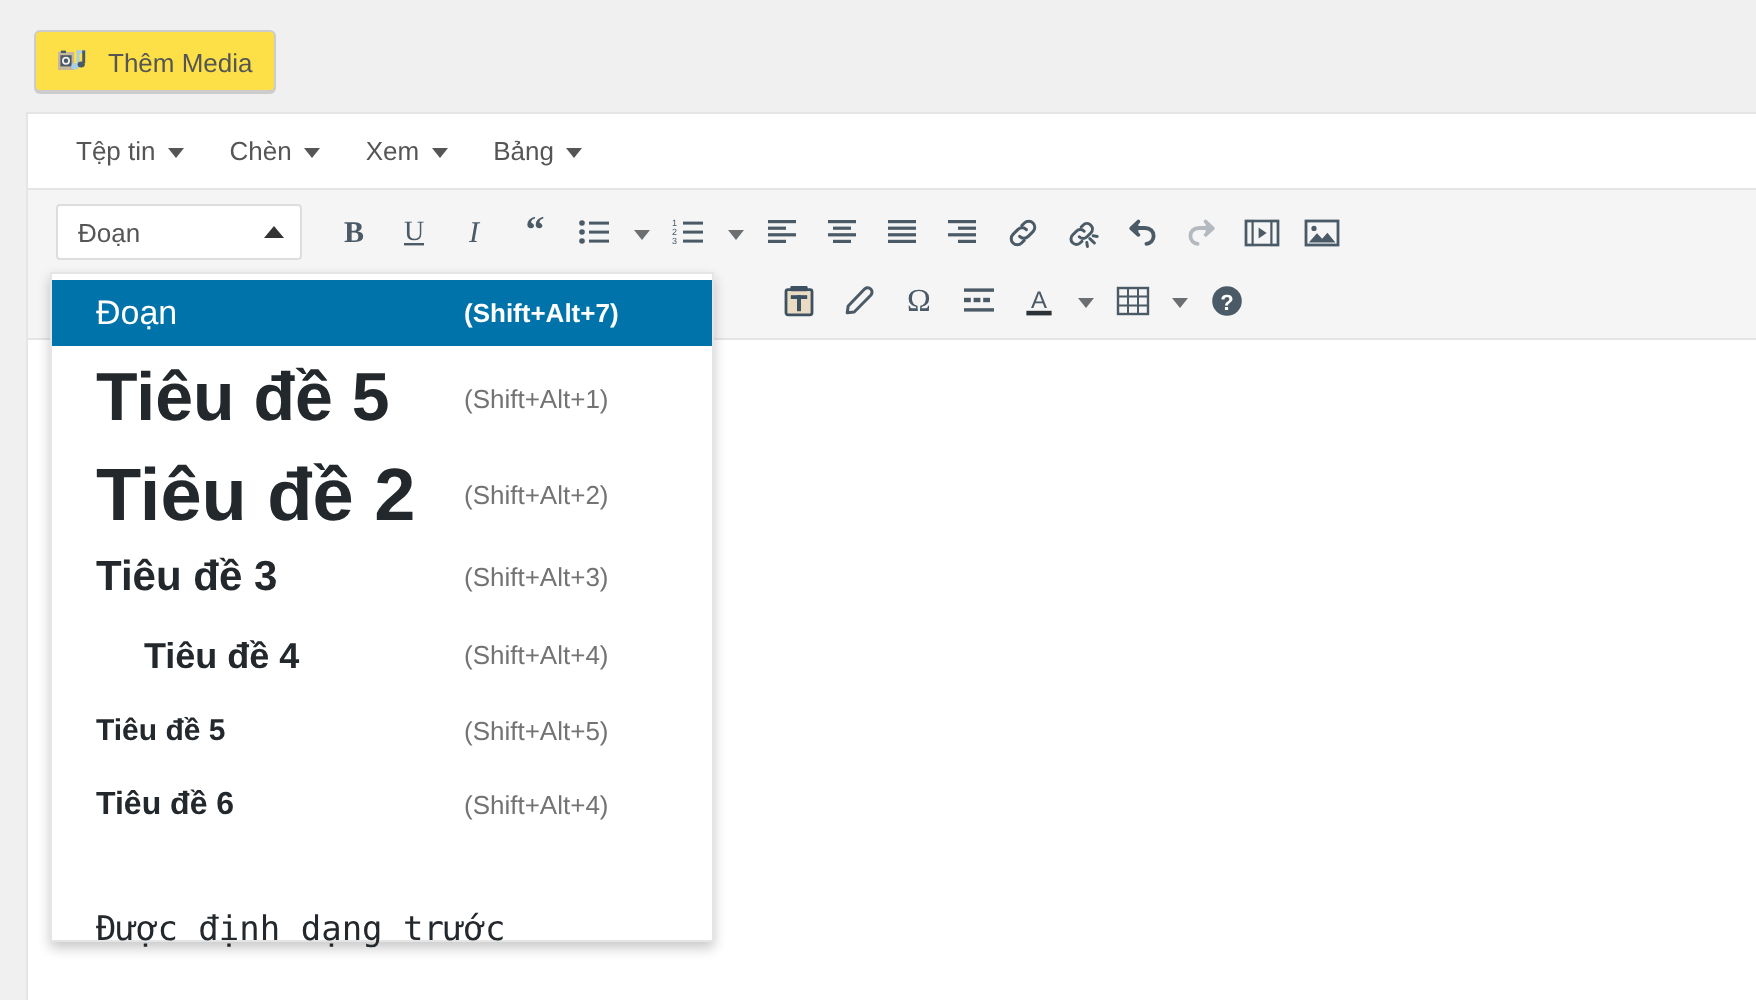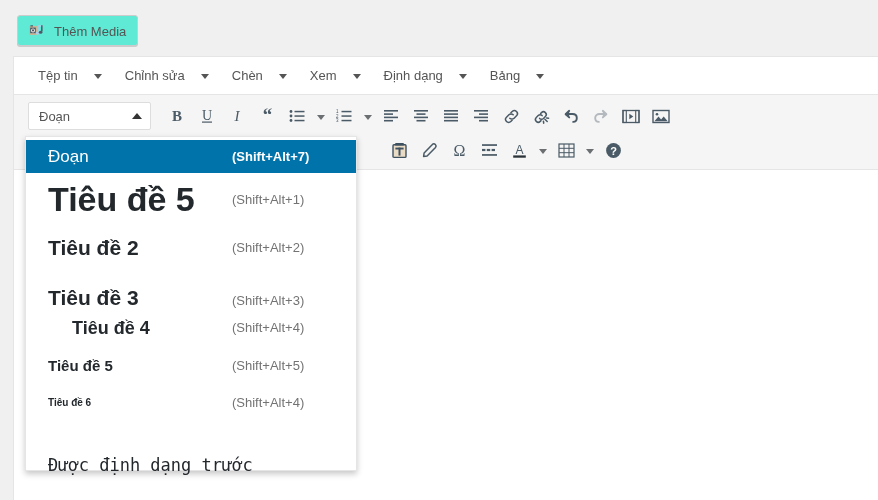--- a/index.html
+++ b/index.html
@@ -14,21 +14,21 @@
 
   #root { position: relative; width: 878px; height: 500px; }
 
   
   .media-btn {
     position: absolute;
     left: 17px; top: 15px;
     height: 31px;
     padding: 0 11px 0 9px;
     display: flex; align-items: center; gap: 7px;
-    background: #5eead4;
+    background: #fde047;
     border: 1px solid #ccc;
     border-radius: 3px;
     font-size: 13px;
     color: #555;
     cursor: pointer;
     box-shadow: 0 1px 0 #ccc;
   }
   .media-btn .label { line-height: 1; position: relative; top: 1px; }
 
   .icon-media { width: 20px; height: 20px; display: block; }
@@ -46,21 +46,21 @@
 
   
   .menubar {
     height: 38px;
     background: #fff;
     border-bottom: 1px solid #e5e5e5;
     display: flex; align-items: center;
     padding-left: 15px;
   }
   .menu-item {
-    display: flex; align-items: center; gap: 16px;
+    display: flex; align-items: center; gap: 6px;
     font-size: 13px;
     color: #555;
     padding: 4px 9px;
     margin-right: 5px;
     cursor: pointer;
     border-radius: 2px;
   }
   .caret-down {
     width: 0; height: 0;
     border-left: 4px solid transparent;
@@ -156,29 +156,29 @@
     width: 108px;
     text-align: left;
     flex: 0 0 auto;
   }
 
   .r-p   { height: 33px; }
   .r-p  .dd-text { font-size: 17px; font-weight: 400; }
   .r-h1  { height: 52px; }
   .r-h1 .dd-text { font-size: 34px; font-weight: bold; line-height: 1; }
   .r-h2  { height: 44px; }
-  .r-h2 .dd-text { font-size: 21px; font-weight: bold; line-height: 1; }
-  .r-h3  { height: 39px; align-items: flex-end; }
+  .r-h2 .dd-text { font-size: 37px; font-weight: bold; line-height: 1; }
+  .r-h3  { height: 39px; }
   .r-h3 .dd-text { font-size: 21px; font-weight: bold; line-height: 1; }
   .r-h4  { height: 39px; margin-left: 24px; }
   .r-h4 .dd-text { font-size: 18px; font-weight: bold; line-height: 1; }
   .r-h5  { height: 37px; gap: 25px; }
   .r-h5 .dd-text { font-size: 15px; font-weight: bold; line-height: 1; }
   .r-h6  { height: 37px; }
-  .r-h6 .dd-text { font-size: 10px; font-weight: bold; line-height: 1; }
+  .r-h6 .dd-text { font-size: 16px; font-weight: bold; line-height: 1; }
   .r-pre { height: 42px; }
   .r-pre .dd-text {
     font-size: 17px;
     font-family: "DejaVu Sans Mono", "Liberation Mono", monospace;
     font-weight: 400;
     margin-top: 45px;
   }
   .r-pre .dd-sc { visibility: hidden; }
 </style>
 </head>
@@ -205,33 +205,25 @@
   </div>
 
   <div class="editor">
 
     <div class="menubar">
       <div class="menu-item">
         <span>Tệp tin</span>
         <span class="caret-down"></span>
       </div>
       <div class="menu-item">
-        <span>Chỉnh sửa</span>
-        <span class="caret-down"></span>
-      </div>
-      <div class="menu-item">
         <span>Chèn</span>
         <span class="caret-down"></span>
       </div>
       <div class="menu-item">
         <span>Xem</span>
-        <span class="caret-down"></span>
-      </div>
-      <div class="menu-item">
-        <span>Định dạng</span>
         <span class="caret-down"></span>
       </div>
       <div class="menu-item">
         <span>Bảng</span>
         <span class="caret-down"></span>
       </div>
     </div>
 
     <div class="toolbar">
 

